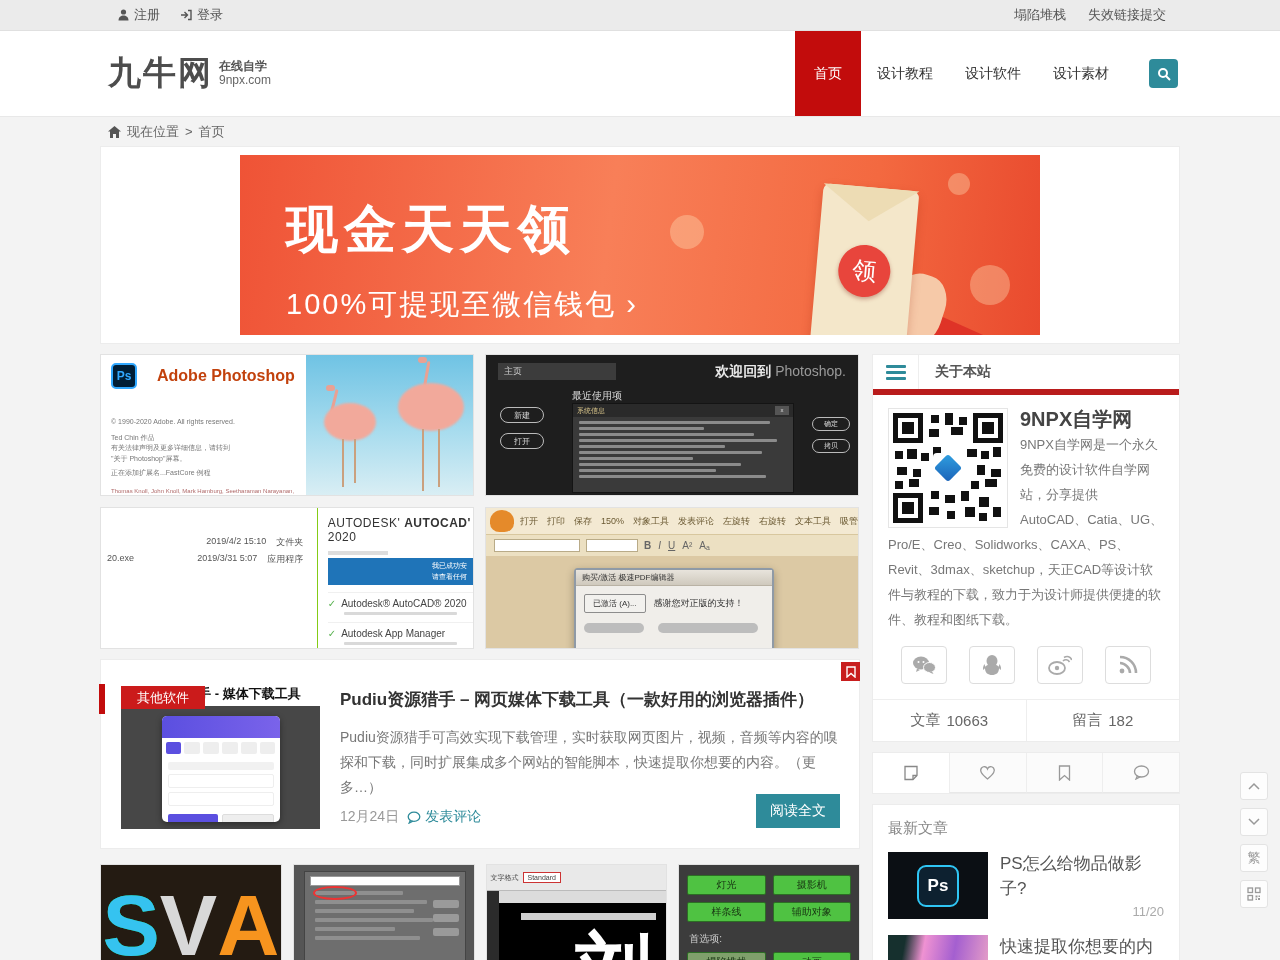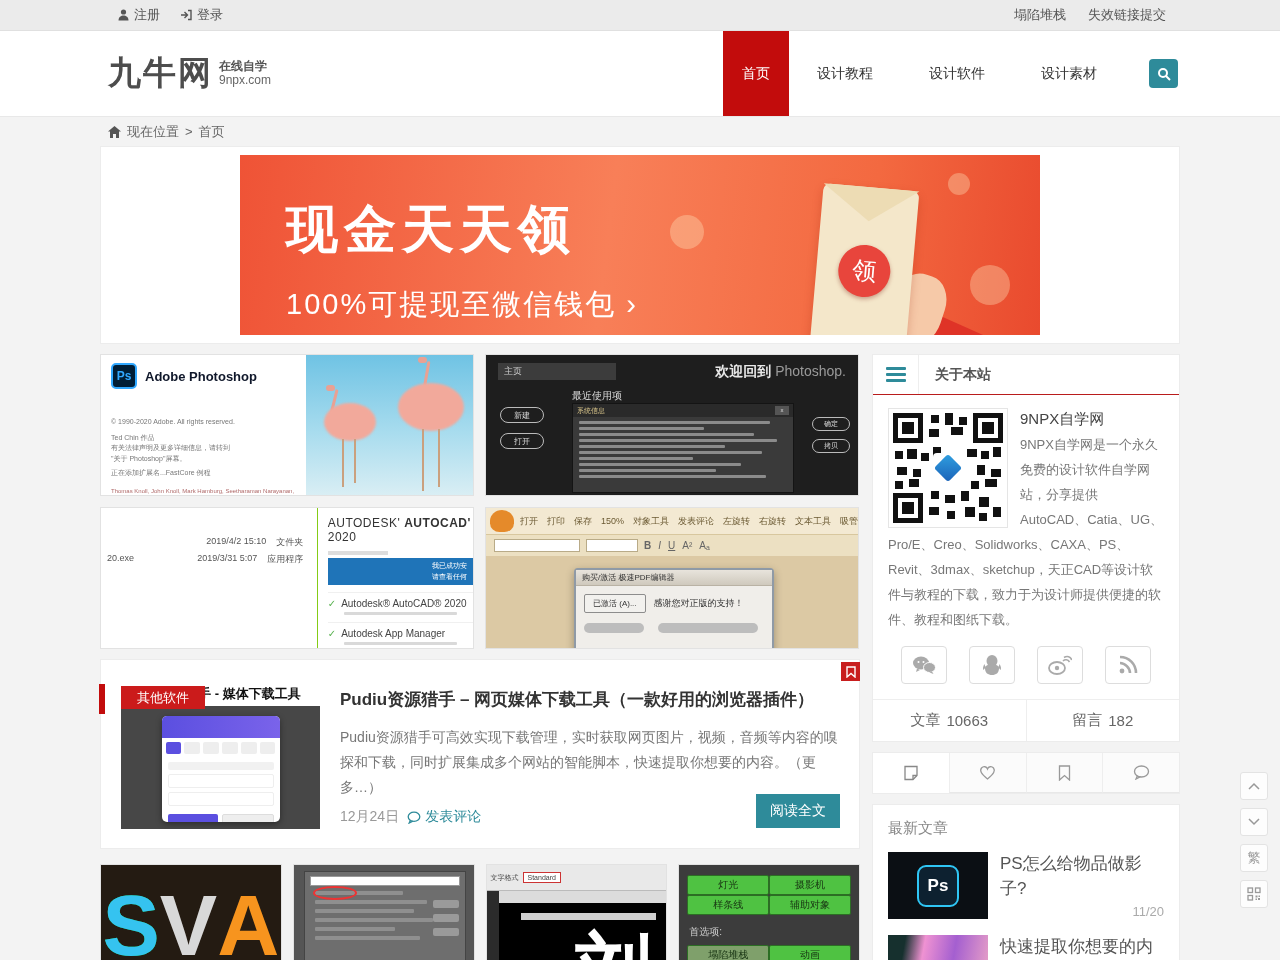--- a/index.html
+++ b/index.html
@@ -20,21 +20,21 @@
 
   
   .header { height:86px; background:#fff; border-bottom:1px solid #e8e8e8; }
   .header .wrap { display:flex; align-items:center; height:100%; }
   .logo { display:flex; align-items:center; padding-left:8px; }
   .logo-main { font-size:33px; font-weight:bold; color:#4d4d4d; letter-spacing:2px; }
   .logo-sub { margin-left:6px; display:flex; flex-direction:column; justify-content:center; line-height:1.15; }
   .logo-sub .t1 { font-size:12px; font-weight:bold; color:#555; }
   .logo-sub .t2 { font-size:12px; color:#666; }
   .nav { margin-left:auto; display:flex; align-items:center; height:100%; }
-  .nav-item { padding:0 28px; font-size:14px; color:#333; height:100%; display:flex; align-items:center; cursor:pointer; }
+  .nav-item { padding:0 16px; font-size:14px; color:#333; height:100%; display:flex; align-items:center; cursor:pointer; }
   .nav-item.active { background:#c20c0c; color:#fff; padding:0 19px; }
   .search-btn { width:29px; height:29px; background:#2e8b9a; border-radius:4px; margin-left:24px; margin-right:2px;
     display:flex; align-items:center; justify-content:center; cursor:pointer; border:none; }
 
   
   .breadcrumb { height:29px; }
   .breadcrumb .wrap { display:flex; align-items:center; height:100%; gap:6px; font-size:13px; color:#666; padding-left:8px; }
 
   
   .banner-panel { background:#fff; border:1px solid #ececec; height:198px; display:flex; align-items:center; justify-content:center; }
@@ -61,21 +61,21 @@
 
   .thumb-grid { display:grid; grid-template-columns:374px 374px; gap:11px; }
   .thumb { width:374px; height:142px; background:#fff; border:1px solid #e2e2e2; position:relative; overflow:hidden; cursor:pointer; }
 
   
   .ps-splash { display:flex; }
   .ps-splash .left { width:55%; padding:8px 10px; position:relative; }
   .ps-logo-row { display:flex; align-items:center; gap:8px; }
   .ps-badge { width:26px; height:26px; background:#001e36; border:2px solid #31a8ff; border-radius:5px;
     color:#31a8ff; font-weight:bold; font-size:12px; display:flex; align-items:center; justify-content:center; }
-  .ps-splash .appname { font-weight:bold; font-size:13px; color:#0f172a; }
+  .ps-splash .appname { font-weight:bold; font-size:16px; color:#c2410c;margin-left:12px; }
   .tinytext { font-size:7px; color:#777; line-height:1.5; }
   .ps-splash .copy { margin-top:28px; }
   .ps-splash .credits { margin-top:8px; font-size:6px; color:#b06a6a; line-height:1.4; }
   .ps-splash .right { width:45%; background:linear-gradient(180deg,#6fc3e4 0%,#a8dcee 55%,#d9eef4 100%); position:relative; }
   .flamingo { position:absolute; }
   .flamingo .cloud { background:#f2a99b; border-radius:50%; filter:blur(1px); }
   .flamingo .leg { position:absolute; width:2px; background:#caa07e; }
   .flamingo .neck { position:absolute; width:3px; background:#e9a193; border-radius:2px; }
   .flamingo .head { position:absolute; width:9px; height:6px; background:#e9a193; border-radius:3px; }
 
@@ -164,38 +164,38 @@
   .prefs .bar { height:4px; background:#8f8f8f; margin:5px 10px; border-radius:1px; }
   .prefs .btn { position:absolute; right:6px; width:26px; height:8px; background:#9a9a9a; border-radius:2px; }
   .cadtxt { background:#000; }
   .cadtxt .tb { height:26px; background:#e9e9e9; border-bottom:1px solid #bbb; display:flex; align-items:center; gap:4px; font-size:7px; color:#444; padding:0 4px; }
   .cadtxt .tb .bx { border:1px solid #c33; background:#fff; padding:1px 4px; }
   .cadtxt .tb2 { height:12px; background:#dcdcdc; }
   .cadtxt .ruler { position:absolute; left:34px; right:10px; top:48px; height:7px; background:#cfcfcf; }
   .cadtxt .ltool { position:absolute; left:0; top:26px; bottom:0; width:12px; background:#2b2b2b; }
   .cadtxt .char { position:absolute; right:14px; bottom:-18px; color:#fff; font-size:78px; font-weight:bold; }
   .maxui { background:#3c3c3c; padding:10px 8px; }
-  .maxui .grid2 { display:grid; grid-template-columns:1fr 1fr; }
+  .maxui .grid2 { display:grid; grid-template-columns:1fr 1fr; gap:7px; }
   .maxui .gbtn { height:20px; background:#4fc242; border:1px solid #2c6e24; border-radius:2px; color:#173312; font-size:10px; display:flex; align-items:center; justify-content:center; }
   .maxui .plabel { font-size:10px; color:#ccc; margin:10px 0 6px 2px; }
   .maxui .gbtn.dim { background:#7fa06b; }
 
   
   .card { background:#fff; border:1px solid #ececec; }
   .about-card { height:388px; display:flex; flex-direction:column; }
-  .card-head { height:40px; display:flex; align-items:center; border-bottom:1px solid #b91c1c; flex-shrink:0; }
+  .card-head { height:40px; display:flex; align-items:center; border-bottom:6px solid #b91c1c; flex-shrink:0; }
   .burger { width:46px; height:100%; display:flex; flex-direction:column; justify-content:center; align-items:center; gap:3px; border-right:1px solid #eee; cursor:pointer; }
   .burger i { width:20px; height:3px; background:#2e8b9a; border-radius:1px; }
   .card-head .ttl { font-size:14px; font-weight:bold; color:#555; margin-left:16px; }
   .about-body { padding:13px 15px 0; font-size:13px; color:#777; line-height:25px; overflow:hidden; }
   .qr { float:left; width:120px; height:120px; border:1px solid #e5e5e5; padding:4px; margin-right:12px; margin-bottom:4px; position:relative; background:#fff; }
   .qr svg { display:block; }
   .qr .logo-center { position:absolute; left:50%; top:50%; width:30px; height:30px; transform:translate(-50%,-50%); background:#fff; border-radius:4px; display:flex; align-items:center; justify-content:center; }
   .qr .diamond { width:20px; height:20px; background:linear-gradient(135deg,#2f9fe0,#1b62b8); transform:rotate(45deg); border-radius:3px; }
-  .site-name { font-size:15px; font-weight:normal; color:#444; line-height:22px; margin-bottom:2px; }
+  .site-name { font-size:20px; font-weight:bold; color:#444; line-height:22px; margin-bottom:2px; }
   .social-row { display:flex; justify-content:space-evenly; padding:14px 6px 0; clear:none; }
   .social-btn { width:46px; height:38px; border:1px solid #ddd; border-radius:4px; display:flex; align-items:center; justify-content:center; cursor:pointer; background:#fff; }
   .stats { margin-top:auto; border-top:1px solid #eee; display:flex; height:42px; }
   .stats .cell { flex:1; display:flex; align-items:center; justify-content:center; gap:6px; font-size:15px; color:#666; }
   .stats .cell:first-child { border-right:1px solid #eee; }
 
   .tabs-card { margin-top:10px; height:42px; display:flex; }
   .tab { flex:1; display:flex; align-items:center; justify-content:center; cursor:pointer; background:#fbfbfb; border-bottom:1px solid #e8e8e8; border-left:1px solid #eee; }
   .tab:first-child { border-left:none; }
   .tab.active { background:#fff; border-bottom:1px solid #fff; }

